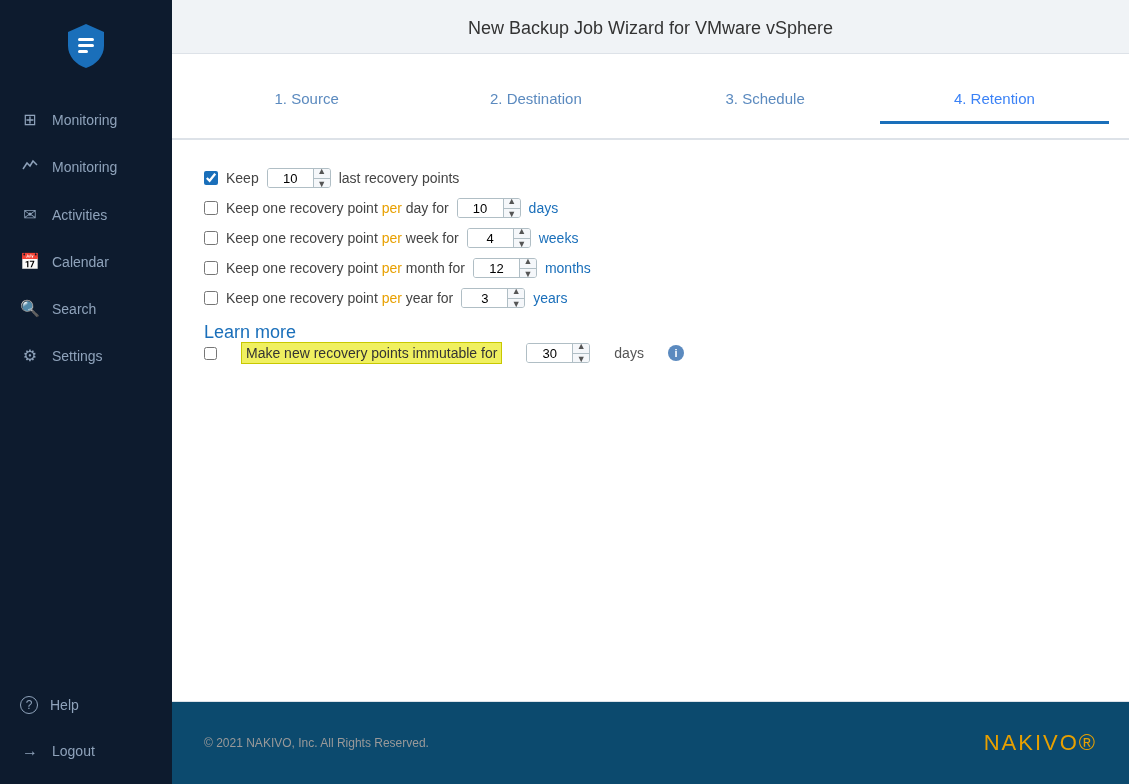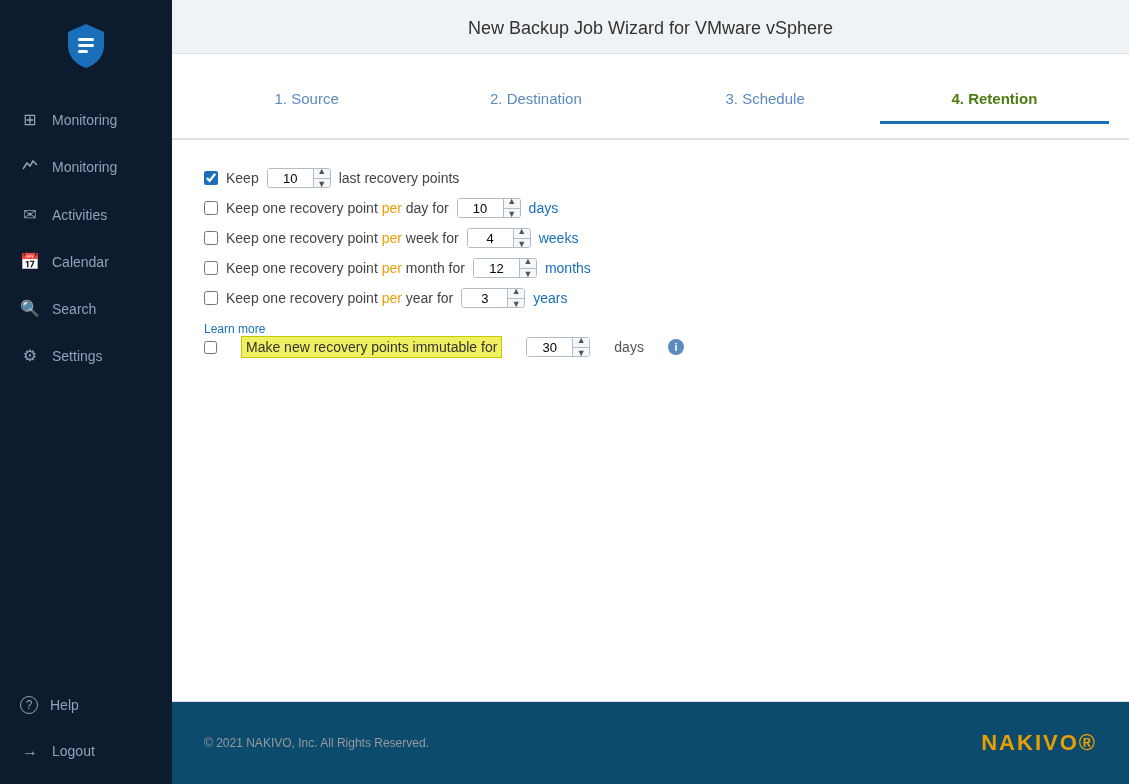--- a/index.html
+++ b/index.html
@@ -79,22 +79,22 @@
       text-align: center;
       padding: 18px 10px 14px;
       font-size: 15px;
       color: #5b8abf;
       cursor: pointer;
       border-bottom: 3px solid transparent;
       position: relative;
       top: 2px;
     }
     .wizard-tab.active {
-      color: #4d7c0f;
-      font-weight: 700;
+      color: #3b82f6;
+      font-weight: 400;
       border-bottom: 3px solid #1a6fba;
     }
     .wizard-tab:not(.active) { color: #5b8abf; }
 
     
     .content-area {
       background: #fff;
       flex: 1;
       padding: 28px 32px 0;
       overflow-y: auto;
@@ -165,21 +165,21 @@
       padding: 0;
       line-height: 1;
     }
     .spinner-btn:first-child { border-bottom: 1px solid #b0bec5; }
 
     .unit-label { color: #555; font-size: 14px; }
     .unit-label.colored { color: #1a6fba; }
 
     .learn-more {
       color: #1a6fba;
-      font-size: 12px;
+      font-size: 18px;
       cursor: pointer;
       margin-top: 14px;
       display: inline-block;
       text-decoration: none;
     }
 
     .immutability-title {
       font-size: 16px;
       font-weight: 600;
       color: #333;
@@ -221,21 +221,21 @@
       border-top: 1px solid #dde2e8;
       display: flex;
       justify-content: space-between;
       align-items: center;
       padding: 28px 32px;
       font-size: 12px;
       color: #999;
     }
     .nakivo-logo {
       font-size: 22px;
-      font-weight: 700;
+      font-weight: 400;
       color: #1a6fba;
       letter-spacing: 2px;
     }
     .nakivo-logo span { color: #e8a000; }
   </style>
 </head>
 <body>
 
 <nav class="sidebar">
   <div class="sidebar-logo">

